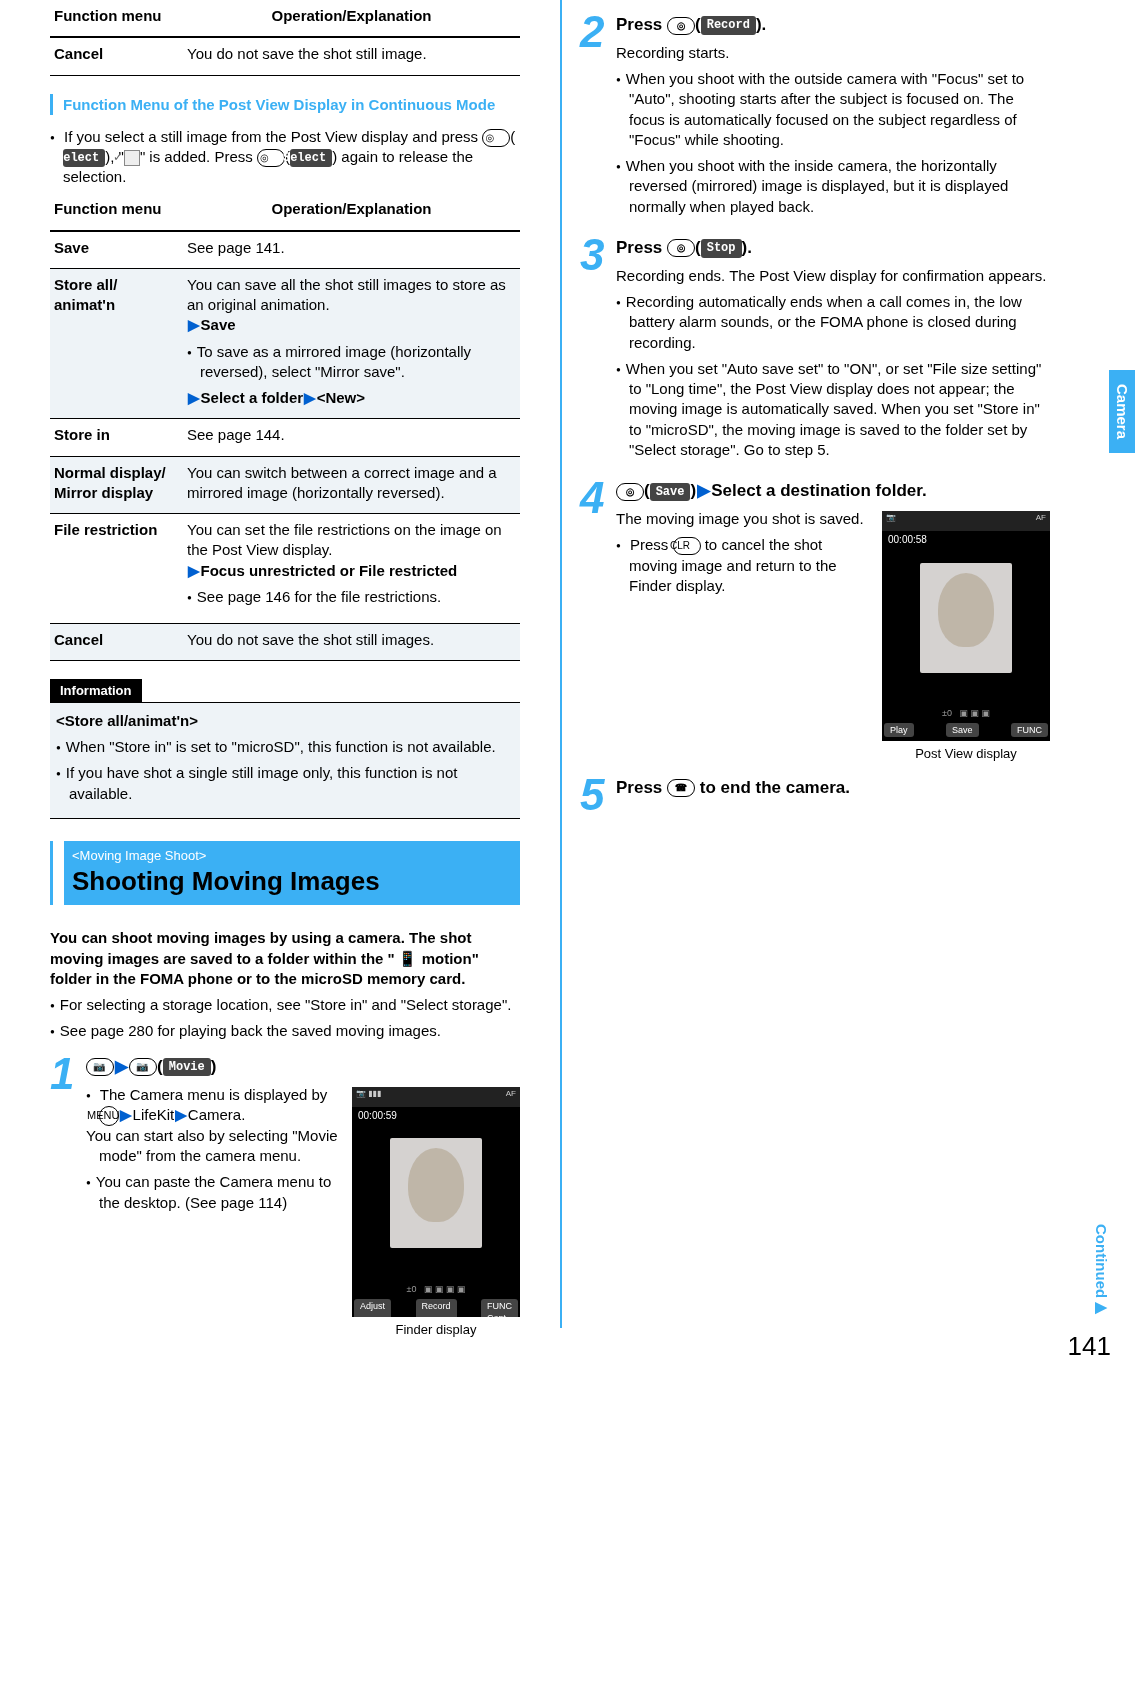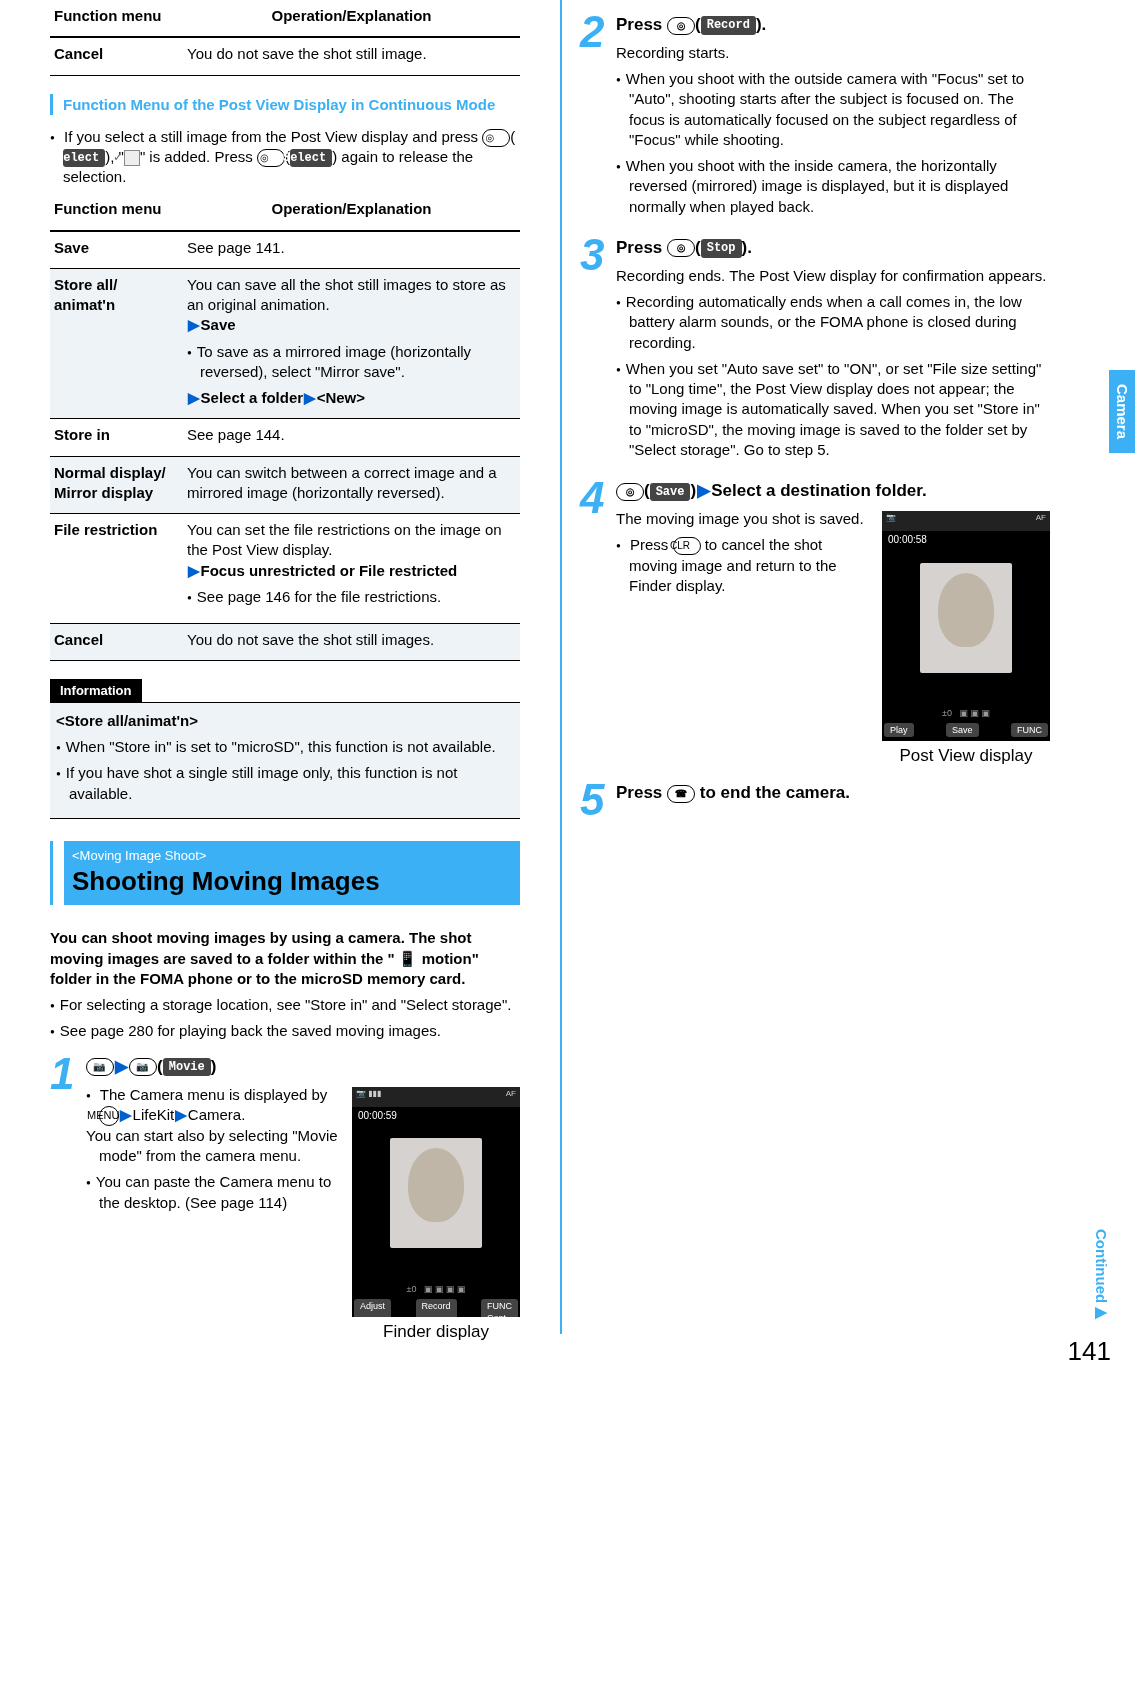--- a/index.html
+++ b/index.html
@@ -170,21 +170,21 @@
     justify-content: space-between;
     padding: 2px 2px 0 2px;
     font-size: 9px;
   }
   .phoneshot .softbar span {
     background: #444;
     padding: 1px 6px;
     border-radius: 3px;
   }
   .phoneshot .icons { text-align:center; font-size:9px; color:#999; padding:2px 0;}
-  .caption { text-align: center; font-size: 17px; margin-top: 4px; }
+  .caption { text-align: center; font-size: 13px; margin-top: 4px; }
   .sidetab {
     position: absolute;
     right: 0;
     top: 370px;
     writing-mode: vertical-rl;
     background: #3bb0f4;
     color: #fff;
     font-weight: bold;
     padding: 14px 3px;
     font-size: 15px;

